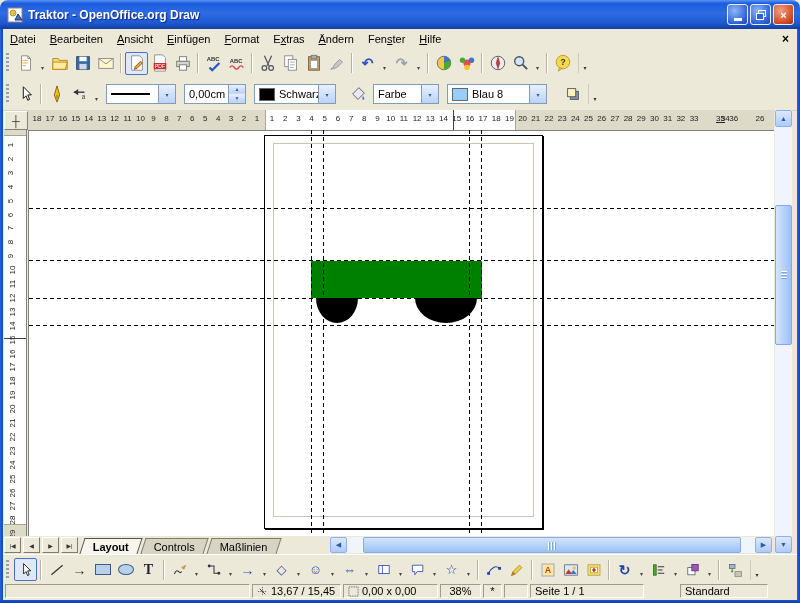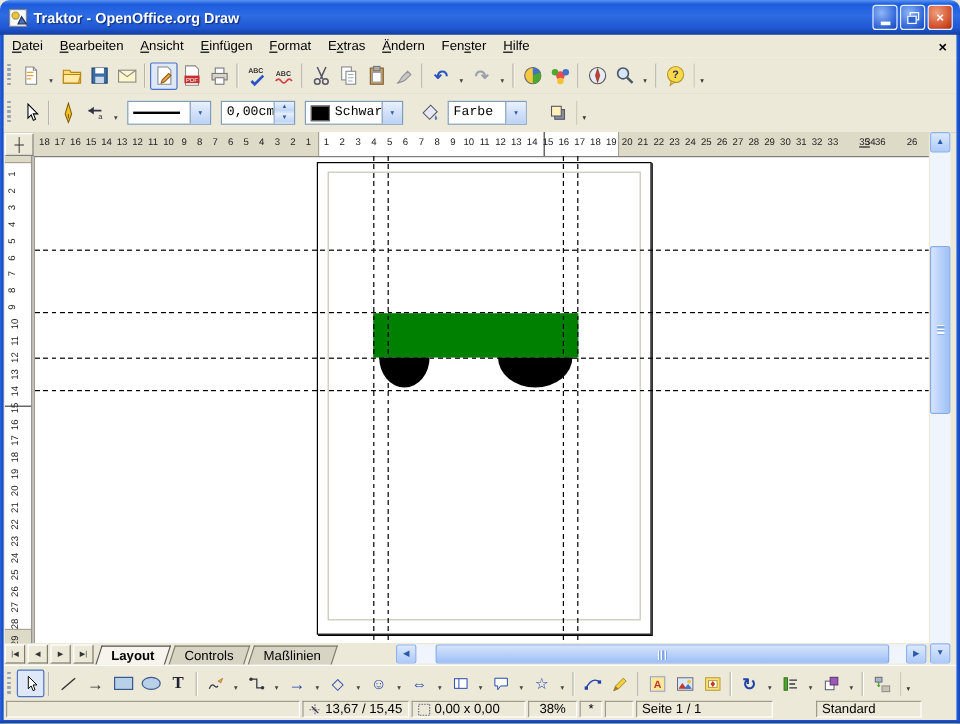--- a/index.html
+++ b/index.html
@@ -43,21 +43,21 @@
   .pressed{border:1px solid #4A72C8;background:#DFE8F6;border-radius:2px;box-sizing:border-box;}
   .sep{width:1px;height:20px;background:#B8B4A0;border-right:1px solid #fff;margin:0 3px;flex:none;}
   .dd{width:11px;height:23px;display:flex;align-items:flex-end;justify-content:center;
       font-size:6px;color:#444;padding-bottom:4px;box-sizing:border-box;flex:none;}
   .glyph{font-size:14px;line-height:1;}
   .overflow{margin-left:4px;width:13px;height:20px;display:flex;align-items:flex-end;justify-content:center;
             font-size:6px;color:#333;border-left:1px solid #D0CCB8;padding-bottom:2px;box-sizing:border-box;}
   
   .combo{height:20px;background:#fff;border:1px solid #7F9DB9;display:flex;align-items:center;
          margin:0 4px;box-sizing:border-box;flex:none;}
-  .combo .val{flex:1;padding:0 4px;white-space:nowrap;overflow:hidden;font-family:Liberation Mono, monospace;}
+  .combo .val{flex:1;padding:0 4px;white-space:nowrap;overflow:hidden;}
   .combo .cbtn{width:16px;height:18px;background:linear-gradient(180deg,#E8F0FC,#BCD2F6);
          border-left:1px solid #7F9DB9;display:flex;align-items:center;justify-content:center;
          font-size:6px;color:#2C5AA8;flex:none;}
   .swatch{width:14px;height:11px;border:1px solid #666;margin-left:4px;flex:none;}
   .spin{width:16px;height:18px;display:flex;flex-direction:column;flex:none;border-left:1px solid #7F9DB9;}
   .spin div{flex:1;background:linear-gradient(180deg,#E8F0FC,#BCD2F6);display:flex;align-items:center;
             justify-content:center;font-size:5px;color:#2C5AA8;border-bottom:1px solid #C8D8F0;}
   .linesample{width:40px;height:2px;background:#000;margin-left:4px;}
   
   .ruler-corner{position:absolute;left:4px;top:111px;width:22px;height:17px;background:#ECE9D8;
@@ -342,20 +342,25 @@
       <div class="cbtn">▾</div>
     </div>
     <div class="tb-btn" style="margin-left:6px">
       <svg width="18" height="18" viewBox="0 0 20 20">
           <path d="M4 10l7-7 6 6-7 7z" fill="#E8E8F2" stroke="#556"></path>
           <path d="M15.5 12c1.3 1.8 2.3 3.3 1 4.3-1.4 1-2.4-.6-1-4.3z" fill="#5577CC"></path>
         </svg>
     </div>
     <div class="combo" style="width:66px">
       <span class="val">Farbe</span>
+      <div class="cbtn">▾</div>
+    </div>
+    <div class="combo" style="width:100px">
+      <div class="swatch" id="fill-color-swatch" style="background: rgb(153, 204, 255);"></div>
+      <span class="val">Blau 8</span>
       <div class="cbtn">▾</div>
     </div>
     <div class="tb-btn" style="margin-left:10px">
       <svg width="18" height="18" viewBox="0 0 20 20">
           <rect x="7" y="7" width="9" height="9" fill="#8890A0" stroke="#556"></rect>
           <rect x="4" y="4" width="9" height="9" fill="#FFF2B8" stroke="#556"></rect>
         </svg>
     </div>
     <div class="overflow">▾</div>
   </div>

